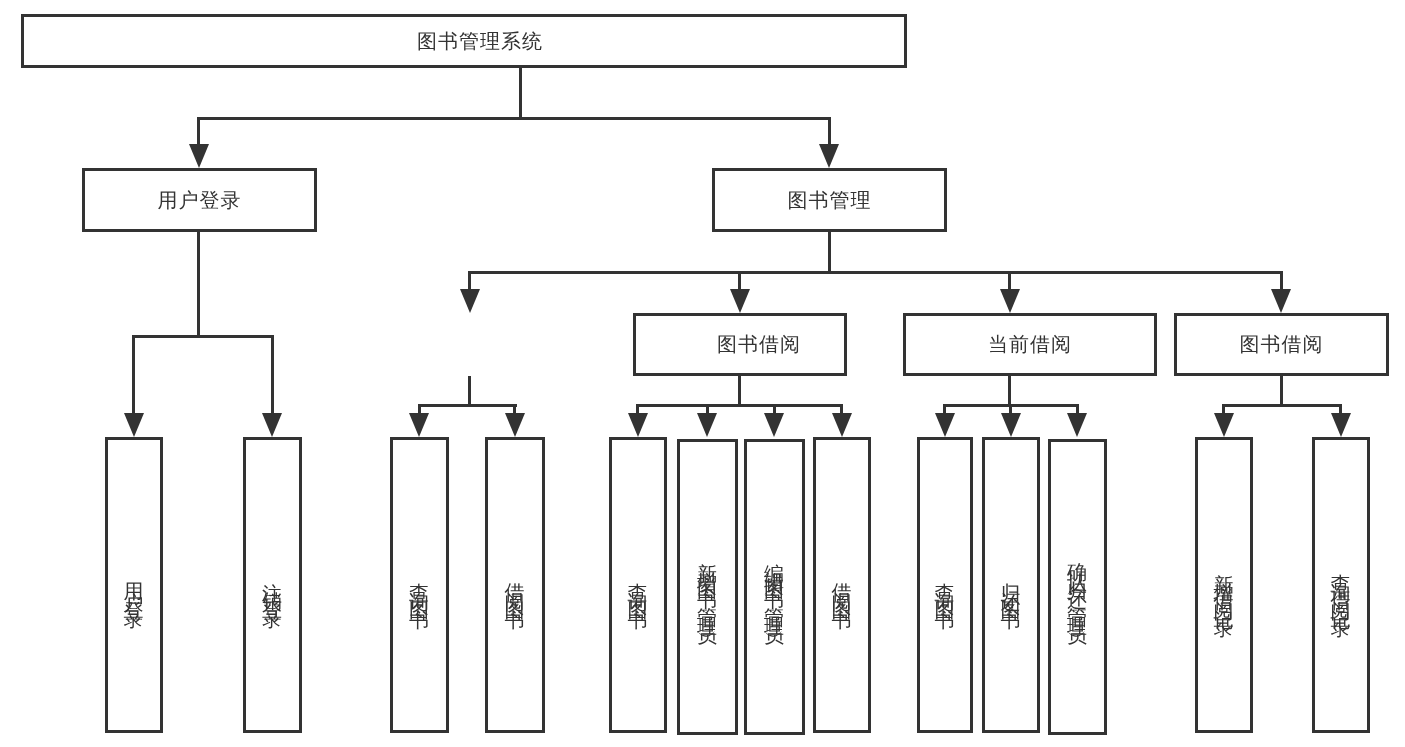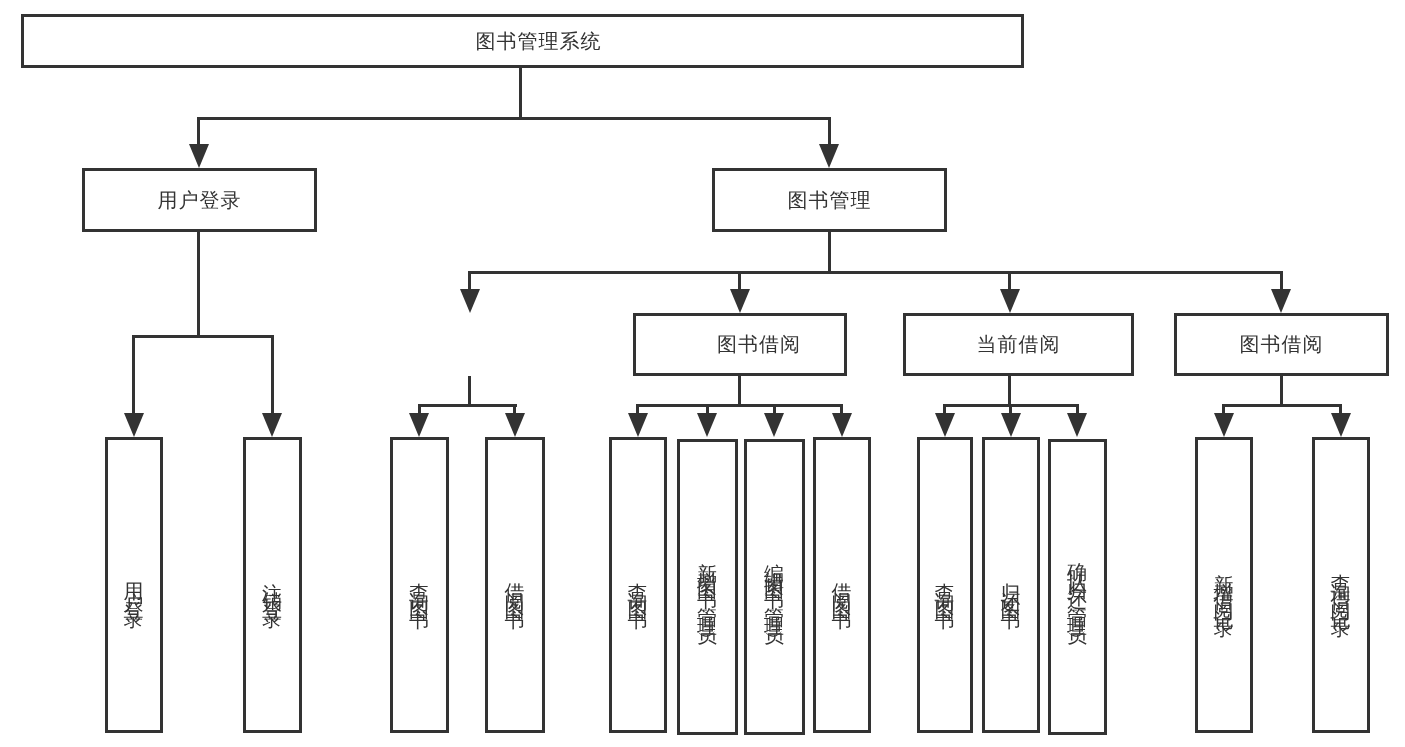--- a/index.html
+++ b/index.html
@@ -57,21 +57,21 @@
     color: #c9a3a3;
     text-shadow: 1px 1px 0 #ffffff;
     white-space: nowrap;
   }
 </style>
 </head>
 <body>
 
 <div id="canvas">
 
-  <div class="box h-box" style="left:21px; top:14px; width:1003px; height:54px;padding-left:32px;">
+  <div class="box h-box" style="left:21px; top:14px; width:886px; height:54px;padding-left:32px;">
     <span>图书管理系统</span>
   </div>
 
   <div class="seg" style="left:519px; top:68px; width:3px; height:52px;"></div>
   <div class="seg" style="left:197px; top:117px; width:634px; height:3px;"></div>
   <div class="seg" style="left:197px; top:117px; width:3px; height:29px;"></div>
   <div class="seg" style="left:828px; top:117px; width:3px; height:29px;"></div>
   <div class="arrow" style="left:189px; top:144px;"></div>
   <div class="arrow" style="left:819px; top:144px;"></div>
 
@@ -96,21 +96,21 @@
   <div class="seg" style="left:1008px; top:271px; width:3px; height:20px;"></div>
   <div class="seg" style="left:1280px; top:271px; width:3px; height:20px;"></div>
   <div class="arrow" style="left:460px; top:289px;"></div>
   <div class="arrow" style="left:730px; top:289px;"></div>
   <div class="arrow" style="left:1000px; top:289px;"></div>
   <div class="arrow" style="left:1271px; top:289px;"></div>
 
   <div class="box h-box" style="left:633px; top:313px; width:214px; height:63px;padding-left:38px;">
     <span>图书借阅</span>
   </div>
-  <div class="box h-box" style="left:903px; top:313px; width:231px; height:63px;">
+  <div class="box h-box" style="left:903px; top:313px; width:254px; height:63px;">
     <span>当前借阅</span>
   </div>
   <div class="box h-box" style="left:1174px; top:313px; width:215px; height:63px;">
     <span>图书借阅</span>
   </div>
 
   <div class="seg" style="left:468px; top:376px; width:3px; height:31px;"></div>
   <div class="seg" style="left:418px; top:404px; width:99px; height:3px;"></div>
   <div class="seg" style="left:418px; top:404px; width:3px; height:12px;"></div>
   <div class="seg" style="left:513px; top:404px; width:3px; height:12px;"></div>

